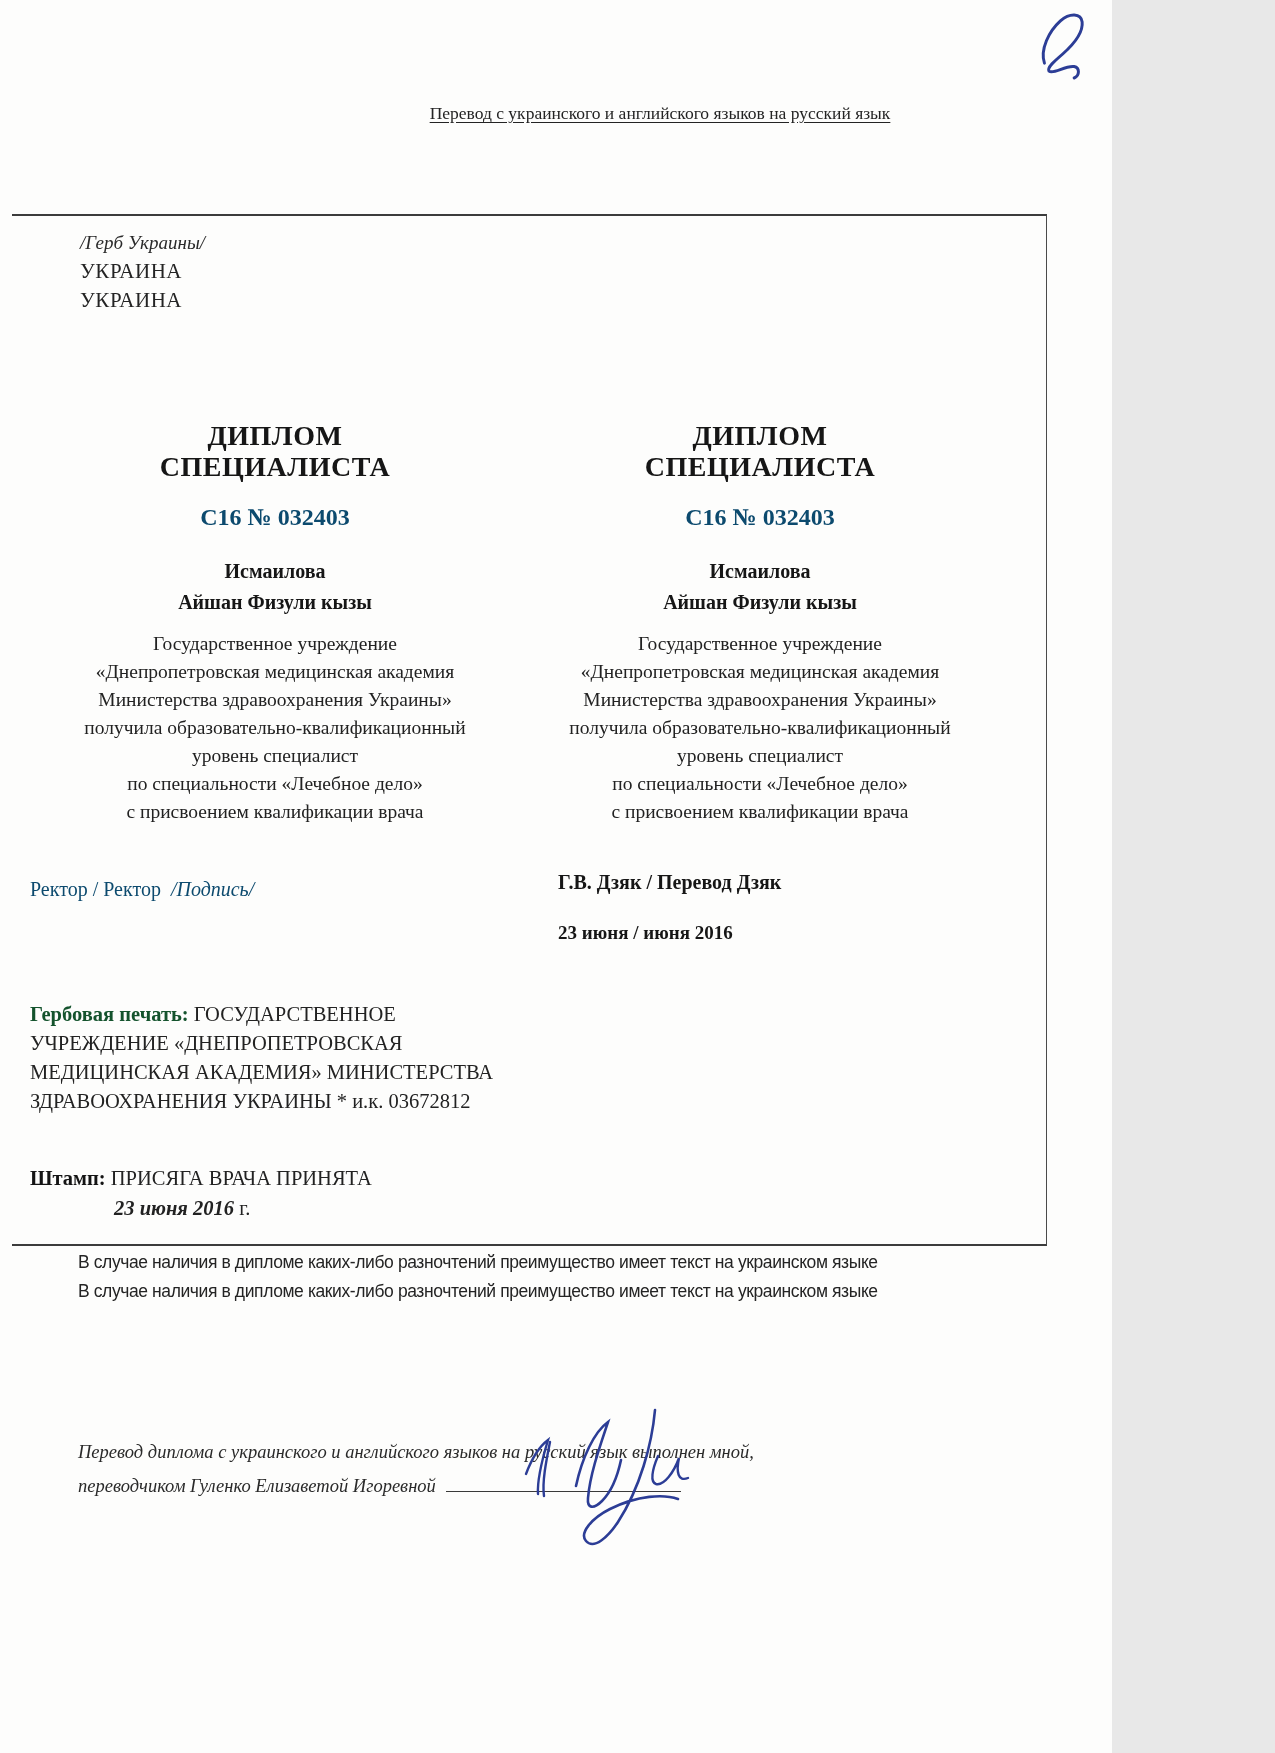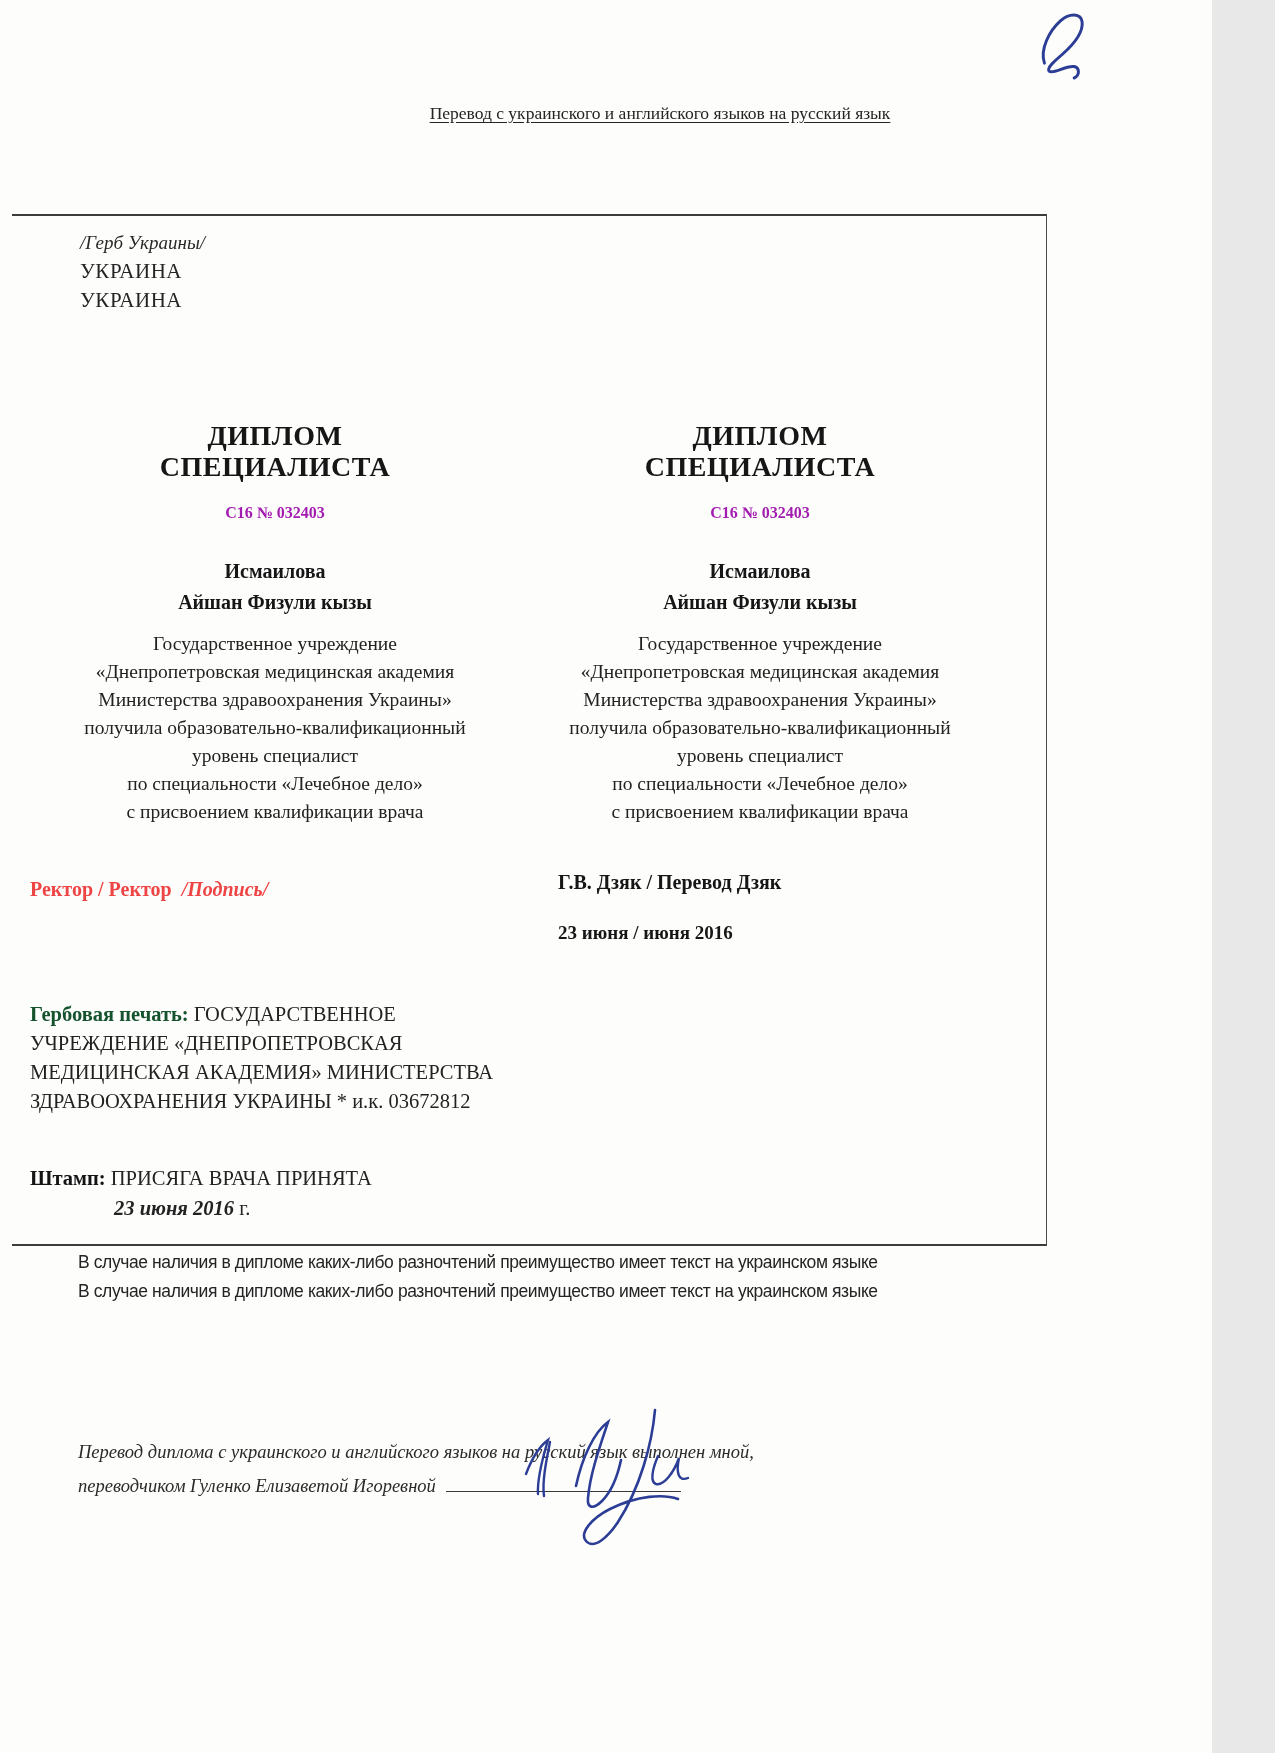--- a/index.html
+++ b/index.html
@@ -1,18 +1,18 @@
 <!DOCTYPE html>
 <html><head>
 <meta charset="utf-8">
 <style>
   html,body{margin:0;padding:0;background:#e8e8e8;}
   .page{
     position:relative;
-    width:1212px;height:1753px;
+    width:1112px;height:1753px;
     background:#fdfdfc;
     font-family:"Liberation Serif", serif;
     color:#1e1e1e;
     overflow:hidden;
   }
   .abs{position:absolute;}
 
   
   .trans-header{
     top:103px;left:130px;width:1060px;
@@ -39,25 +39,25 @@
     line-height:29px;
   }
   .emblem-note{font-style:italic;font-size:19px;color:#2a2a2a;}
   .country{font-size:21px;letter-spacing:0.5px;color:#242424;}
 
   .col{width:470px;text-align:center;}
   .col-left{left:40px;}
   .col-right{left:525px;}
 
   .dtitle{top:420px;font-weight:bold;font-size:28px;line-height:31px;letter-spacing:0.5px;color:#161616;}
-  .dserial{top:504px;font-weight:bold;font-size:16px;color:#a21caf;}
+  .dserial{top:504px;font-weight:bold;font-size:24px;color:#0c4a6e;}
   .dname{top:556px;font-weight:bold;font-size:20px;line-height:31px;color:#161616;}
   .dbody{top:630px;font-size:19.5px;line-height:28px;color:#222;}
 
-  .rector-line{top:878px;left:30px;font-size:20px;font-weight:bold;color:#ef4444;}
+  .rector-line{top:878px;left:30px;font-size:20px;font-weight:normal;color:#0c4a6e;}
   .rector-line .sig-note{font-style:italic;margin-left:10px;}
 
   .signatory-line{top:871px;left:558px;font-size:20px;font-weight:bold;color:#161616;}
   .date-line{top:922px;left:558px;font-size:19px;font-weight:bold;color:#161616;}
 
   .seal-block{top:1000px;left:30px;width:478px;font-size:20.5px;line-height:29px;color:#222;}
   .seal-label{font-weight:bold;color:#14532d;}
 
   .stamp-block{top:1163px;left:30px;font-size:20.5px;line-height:30px;color:#222;}
   .stamp-label{font-weight:bold;color:#141414;}

